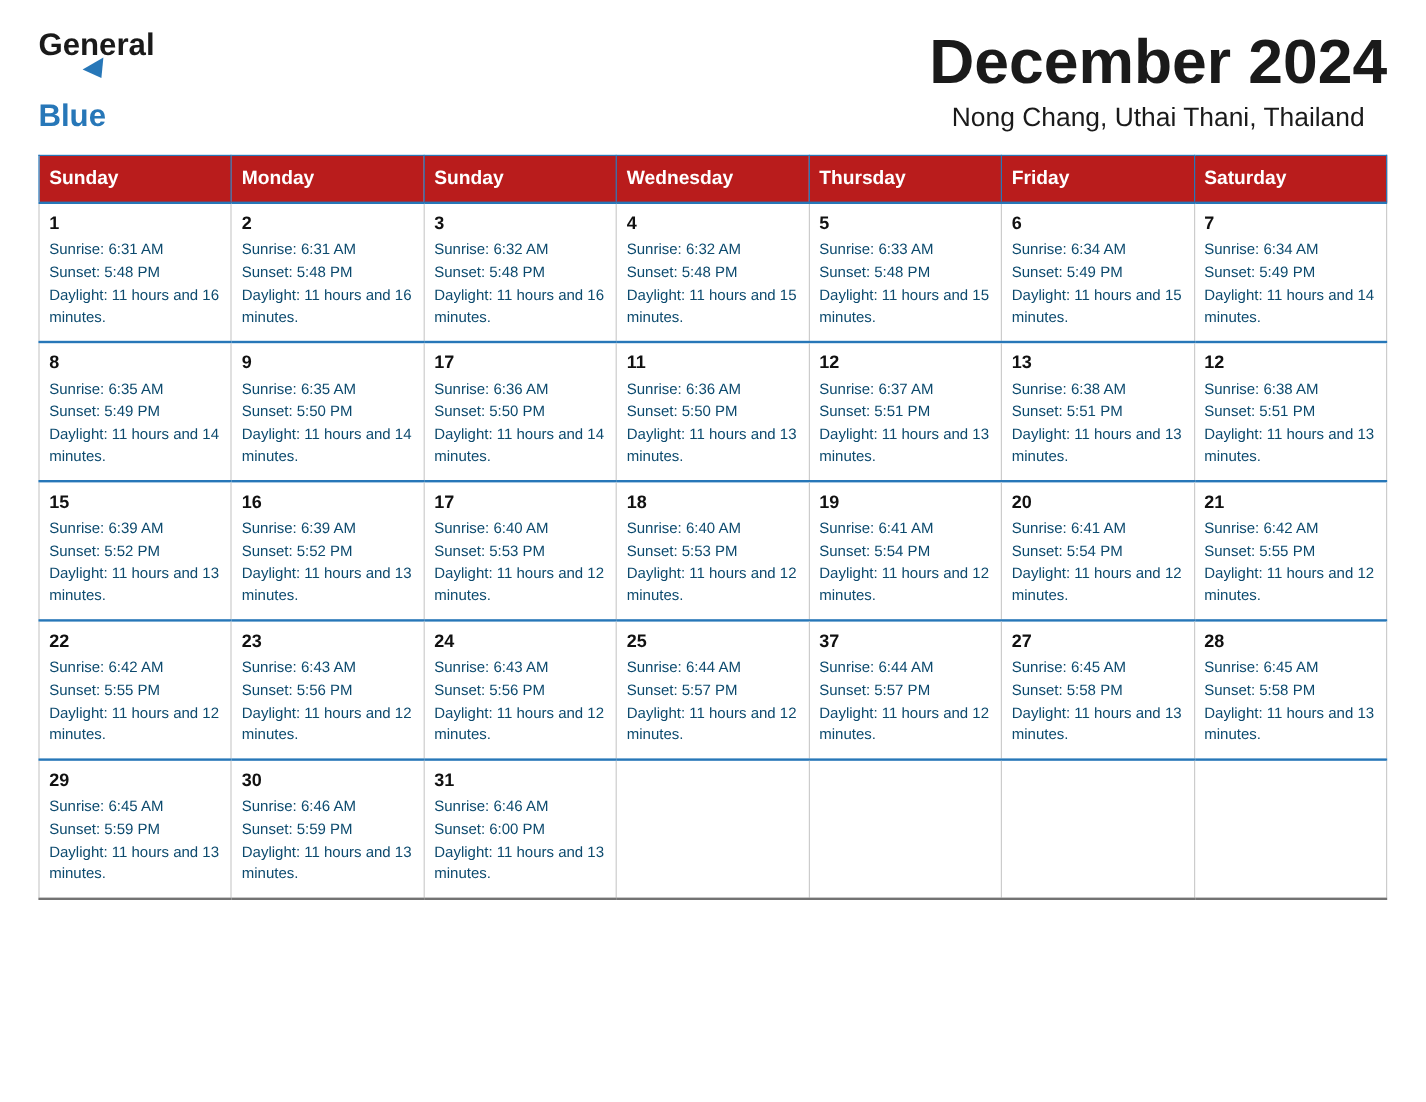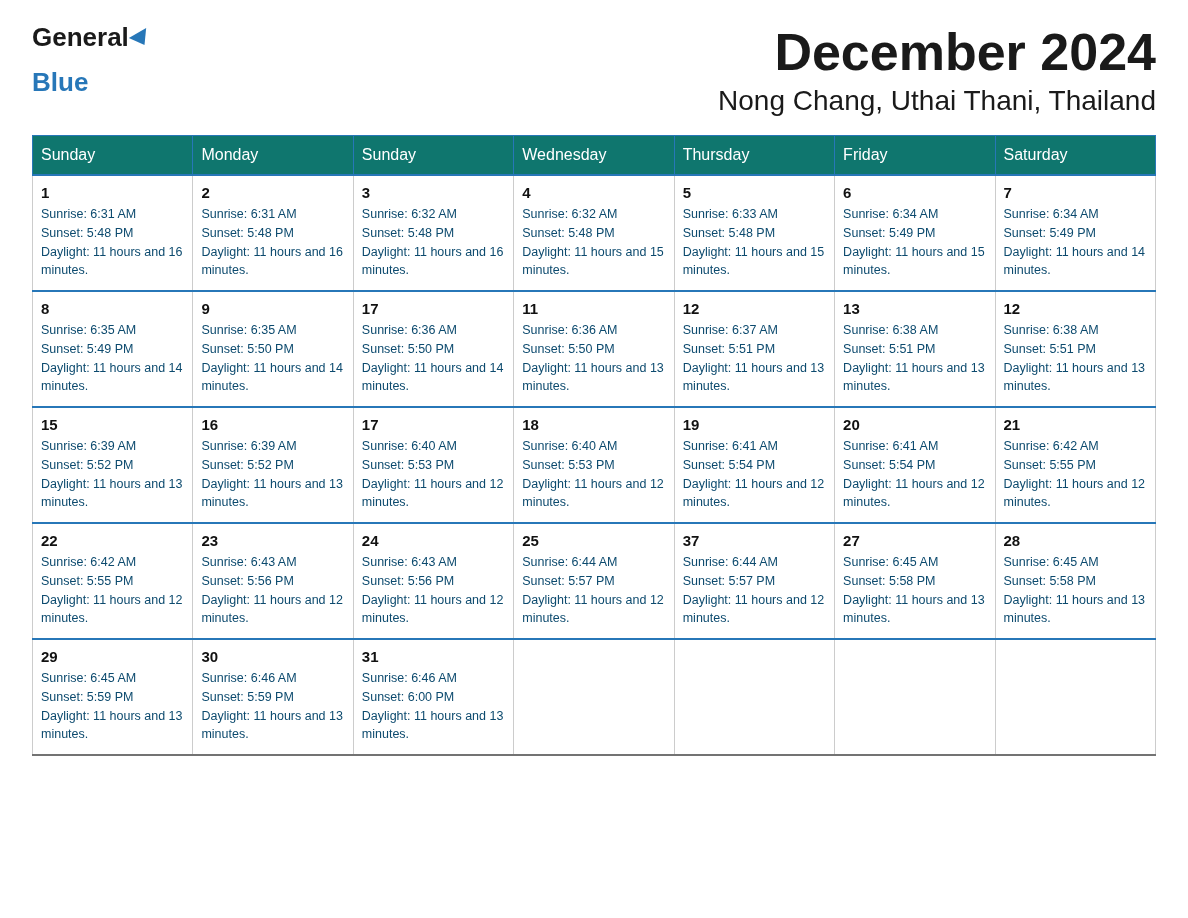--- a/index.html
+++ b/index.html
@@ -21,20 +21,21 @@
       flex-direction: column;
       align-items: flex-start;
     }
     .logo-text-general {
       font-size: 26px;
       font-weight: bold;
       color: #1a1a1a;
       line-height: 1;
       display: flex;
       align-items: center;
+      flex-direction: column;
     }
     .logo-arrow {
       display: inline-block;
       width: 0;
       height: 0;
       border-left: 10px solid transparent;
       border-right: 10px solid transparent;
       border-top: 14px solid #2777b8;
       margin-left: 2px;
       transform: rotate(-30deg);
@@ -42,44 +43,44 @@
       top: 2px;
     }
     .logo-blue {
       font-size: 26px;
       font-weight: bold;
       color: #2777b8;
       line-height: 1;
       margin-top: 19px;
     }
     .title-section {
-      text-align: right;
+      text-align: center;
     }
     .month-title {
       font-size: 52px;
       font-weight: bold;
       color: #1a1a1a;
       line-height: 1.1;
     }
     .location-title {
-      font-size: 28px;
+      font-size: 22px;
       color: #1a1a1a;
       margin-top: 4px;
     }
     .calendar {
       margin: 10px 32px 20px 32px;
       border-collapse: collapse;
       width: calc(100% - 64px);
       table-layout: fixed;
     }
     .calendar thead tr th {
-      background: #0f766e;
+      background: #b91c1c;
       color: #fff;
       font-size: 16px;
-      font-weight: normal;
+      font-weight: bold;
       padding: 10px 8px;
       text-align: left;
       border: 1px solid #2777b8;
     }
     .calendar tbody tr td {
       vertical-align: top;
       padding: 8px 8px 10px 8px;
       border: 1px solid #ccc;
       font-size: 13px;
       color: #333;

